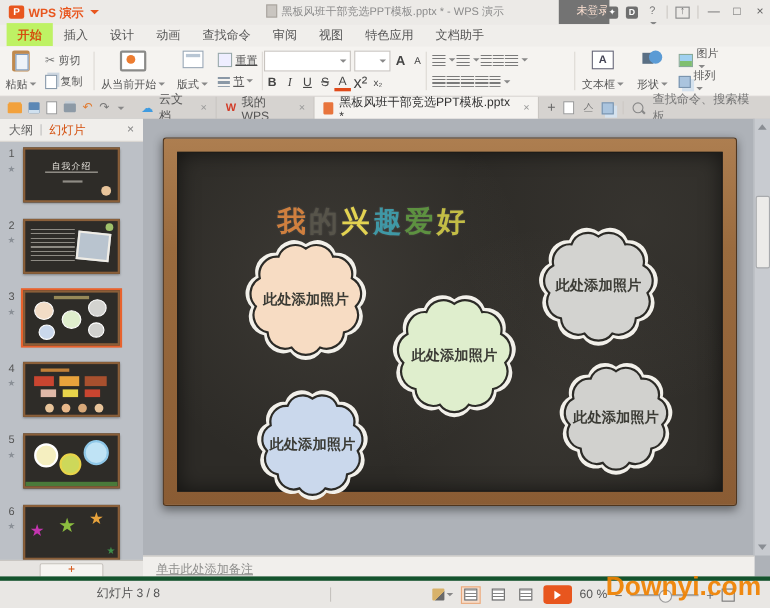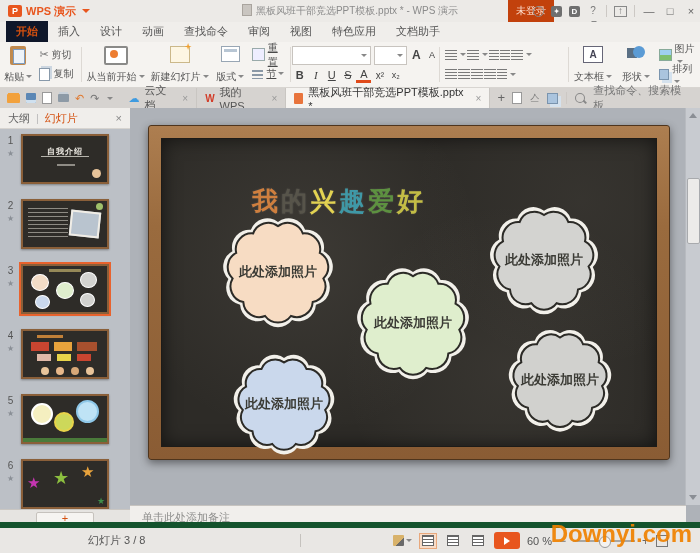--- a/index.html
+++ b/index.html
@@ -14,34 +14,34 @@
             border-bottom:1px solid #ddd9d5;display:flex;align-items:center;}
   .wps-logo{display:flex;align-items:center;gap:4px;padding:0 8px;height:22px;}
   .wps-mark{width:14px;height:12px;background:#e8561e;border-radius:2px;color:#fff;
             font-size:9px;font-weight:bold;text-align:center;line-height:12px;}
   .wps-name{color:#e8561e;font-weight:bold;font-size:11px;}
   .wps-caret{width:0;height:0;border-left:4px solid transparent;border-right:4px solid transparent;
              border-top:4px solid #e8561e;margin-left:2px;}
   .doc-title{position:absolute;left:0;right:0;text-align:center;color:#8b8b8b;font-size:10px;pointer-events:none;}
   .doc-title .doc-ico{display:inline-block;width:8px;height:10px;background:#c9c5c0;border:1px solid #a9a49e;
              vertical-align:-2px;margin-right:4px;}
-  .login-btn{position:absolute;right:146px;top:0;width:46px;height:22px;background:#c2410c;color:#ffe3d4;
-             text-align:center;line-height:22px;font-size:10px;}
+  .login-btn{position:absolute;right:146px;top:0;width:46px;height:22px;background:#737373;color:#ffe3d4;
+             text-align:right;line-height:22px;font-size:10px;}
   .tb-icons{position:absolute;right:2px;top:0;height:22px;display:flex;align-items:center;gap:7px;}
   .tb-ico{width:12px;height:12px;color:#777;font-size:10px;line-height:12px;text-align:center;}
   .circ-ico{border:1.5px solid #888;border-radius:50%;width:9px;height:9px;}
   .sq-ico{background:#6f6f6f;color:#fff;border-radius:2px;width:11px;height:11px;line-height:11px;font-size:8px;font-weight:bold;}
   .vline{width:1px;height:12px;background:#ccc8c4;}
   .winbtn{width:14px;text-align:center;color:#666;font-size:11px;}
 
   
   .ribbontabs{position:absolute;top:22px;left:0;right:0;height:20px;background:#f0eeeb;
               display:flex;align-items:flex-end;padding-left:6px;border-bottom:1px solid #e2dfdb;}
   .rtab{padding:3px 10px;font-size:11px;color:#555;}
-  .rtab.active{color:#d4500f;font-weight:bold;background:#0f172a;}
+  .rtab.active{color:#d4500f;font-weight:bold;background:#bef264;}
 
   
   .ribbon{position:absolute;top:42px;left:0;right:0;height:45px;background:#f5f3f0;
           border-bottom:1px solid #d8d5d1;display:flex;align-items:stretch;}
   .vsep{width:1px;background:#ddd9d4;margin:5px 1px;}
   .bigbtn{display:flex;flex-direction:column;align-items:center;justify-content:space-between;
           padding:4px 2px 3px;}
   .bigbtn .lbl,.smallbtn .lbl{font-size:10px;color:#555;}
   .caret{display:inline-block;width:0;height:0;border-left:3px solid transparent;
          border-right:3px solid transparent;border-top:3px solid #888;vertical-align:2px;margin-left:2px;}
@@ -106,21 +106,21 @@
   .side-header .sep{color:#bbb;}
   .sh-outline{color:#666;}
   .sh-slides{color:#d4500f;}
   .sh-close{margin-left:auto;color:#888;}
   .thumbs{position:absolute;top:20px;left:0;right:0;bottom:18px;overflow:hidden;
           display:flex;flex-direction:column;gap:15px;padding-top:6px;}
   .trow{display:flex;flex-shrink:0;}
   .tnum{width:21px;text-align:center;color:#555;font-size:10px;padding-top:1px;}
   .tstar{display:block;color:#8a8f96;font-size:8px;margin-top:3px;}
   .tframe{width:84px;height:46px;background:#2e2c28;border:2px solid #8a5f39;position:relative;
-          box-shadow:0 1px 2px rgba(0,0,0,.35);overflow:hidden;font-weight:bold;}
+          box-shadow:0 1px 2px rgba(0,0,0,.35);overflow:hidden;}
   .tframe.selected{box-shadow:0 0 0 2px #e8622d,0 1px 2px rgba(0,0,0,.35);}
   .tcap{position:absolute;left:0;right:0;top:10px;text-align:center;color:#e9e6df;font-size:8px;letter-spacing:1px;}
   .dot{position:absolute;border-radius:50%;}
   .star{position:absolute;font-size:15px;line-height:1;}
   .side-add{position:absolute;left:0;right:0;bottom:0;height:18px;background:#e6e4e1;
             border-top:1px solid #c9c6c2;display:flex;align-items:center;justify-content:center;}
   .add-btn{width:56px;height:13px;background:#f6f4f1;border:1px solid #c6c2bd;border-radius:2px;
            color:#d4500f;font-size:11px;line-height:11px;text-align:center;}
 
   
@@ -147,21 +147,21 @@
 
   
   .scroll{position:absolute;right:0;top:108px;width:14px;height:397px;background:#c8cbd0;border-left:1px solid #b8bbc0;}
   .s-arrow{position:absolute;left:3px;width:0;height:0;border-left:4px solid transparent;border-right:4px solid transparent;}
   .s-up{top:5px;border-bottom:5px solid #8a8e94;}
   .s-down{bottom:5px;border-top:5px solid #8a8e94;}
   .s-thumb{position:absolute;left:1px;top:70px;width:11px;height:64px;background:#ecebe9;
            border:1px solid #a8aaad;border-radius:2px;}
 
   
-  .statusbar{position:absolute;left:0;right:0;bottom:0;height:25px;background:#e9e7e4;border-top:6px solid #14532d;}
+  .statusbar{position:absolute;left:0;right:0;bottom:0;height:25px;background:#e9e7e4;border-top:4px solid #14532d;}
   .sb-counter{position:absolute;left:88px;top:0;line-height:25px;color:#555;}
   .sb-sep{position:absolute;left:300px;top:6px;width:1px;height:13px;background:#c5c2be;}
   .sb-right{position:absolute;right:32px;top:0;height:25px;display:flex;align-items:center;gap:7px;}
   .view-ico{width:16px;height:14px;border:1px solid transparent;display:flex;align-items:center;justify-content:center;}
   .view-ico.active{background:#f7dcc8;border-color:#e8a87c;}
   .vi{width:10px;height:9px;border:1px solid #666;background:
       linear-gradient(#666 0 1px,transparent 1px) 0 3px/100% 3px repeat-y,#fff;}
   .playbtn{width:26px;height:17px;background:#e8561e;border-radius:3px;display:flex;
            align-items:center;justify-content:center;}
   .playbtn .tri{width:0;height:0;border-top:4px solid transparent;border-bottom:4px solid transparent;
@@ -230,24 +230,20 @@
       <div class="smallbtn">
         <span class="i-copy"></span>
           <span class="lbl">复制</span>
       </div>
     </div>
     <div class="vsep"></div>
     <div class="bigbtn" style="width:64px;">
       <span class="i-play"></span>
       <span class="lbl nowrap"><span>从当前开始</span><span class="caret"></span></span>
     </div>
-    <div class="bigbtn" style="width:62px;">
-      <span class="i-newslide"></span>
-      <span class="lbl nowrap"><span>新建幻灯片</span><span class="caret"></span></span>
-    </div>
     <div class="bigbtn" style="width:36px;">
       <span class="i-layout"></span>
       <span class="lbl nowrap"><span>版式</span><span class="caret"></span></span>
     </div>
     <div class="stack" style="width:42px;text-decoration:underline;">
       <div class="smallbtn">
         <span class="i-reset"></span>
           <span class="lbl">重置</span>
       </div>
       <div class="smallbtn">
@@ -266,21 +262,21 @@
           </span>
         <span class="fmt" style="font-size:12px;font-weight:bold;">A</span>
         <span class="fmt" style="font-size:9px;">A</span>
       </div>
       <div class="fmtrow">
         <span class="fmt" style="font-weight:bold;">B</span>
         <span class="fmt" style="font-style:italic;font-family:'Liberation Serif',serif;">I</span>
         <span class="fmt" style="text-decoration:underline;">U</span>
         <span class="fmt" style="text-decoration:line-through;">S</span>
         <span class="fmt" style="border-bottom:3px solid #e04a1a;height:12px;line-height:12px;">A</span>
-        <span class="fmt" style="font-size:10px;">x²</span>
+        <span class="fmt" style="font-size:15px;">x²</span>
         <span class="fmt" style="font-size:9px;">x₂</span>
       </div>
     </div>
     <div class="vsep"></div>
     <div class="pgroup" style="width:128px;">
       <div class="picon">
         <span class="bars"></span>
           <span class="caret"></span>
         <span class="bars"></span>
           <span class="caret"></span>

